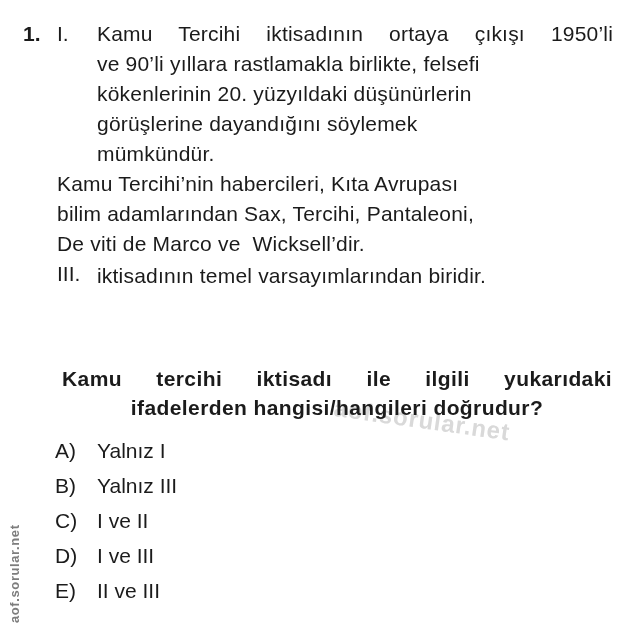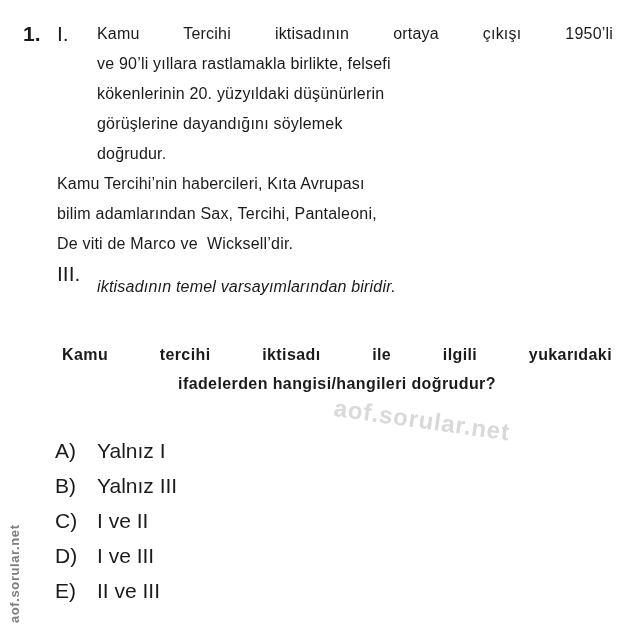--- a/index.html
+++ b/index.html
@@ -20,31 +20,31 @@
     position: absolute; left: 57px; top: 19px; width: 556px;
     z-index: 2;
   }
   .item { display: flex; }
   .numeral {
     flex: 0 0 40px; width: 40px;
     font-size: 21px; line-height: 30px;
   }
   .lines { flex: 1 1 auto; min-width: 0; }
   .line {
-    font-size: 16px; line-height: 30px; letter-spacing: 0.2px;
+    font-size: 21px; line-height: 30px; letter-spacing: 0.2px;
     white-space: pre-wrap;
   }
   .justify-full {
     text-align: justify;
     text-align-last: justify;
     white-space: normal;
   }
-  .gap-top { margin-top: 13px; font-style: italic; }
+  .gap-top { margin-top: 2px; }
   .stem {
-    position: absolute; left: 62px; top: 340px; width: 550px;
+    position: absolute; left: 62px; top: 364px; width: 550px;
     font-weight: bold; z-index: 2;
   }
   .stem .line { line-height: 29px; letter-spacing: 0.4px; text-align: center; }
   .options {
     position: absolute; left: 55px; top: 437px; width: 420px;
     z-index: 2;
   }
   .option {
     display: flex; height: 35px;
     font-size: 21px; line-height: 28px;
@@ -73,21 +73,21 @@
 
 <div class="items">
 
   <div class="item">
     <div class="numeral">I.</div>
     <div class="lines">
       <div class="line justify-full">Kamu Tercihi iktisadının ortaya çıkışı 1950’li</div>
       <div class="line">ve 90’li yıllara rastlamakla birlikte, felsefi</div>
       <div class="line">kökenlerinin 20. yüzyıldaki düşünürlerin</div>
       <div class="line">görüşlerine dayandığını söylemek</div>
-      <div class="line">doğrudur.</div>
+      <div class="line">mümkündür.</div>
     </div>
   </div>
 
   <div class="item">
     <div class="lines">
       <div class="line">Kamu Tercihi’nin habercileri, Kıta Avrupası</div>
       <div class="line">bilim adamlarından Sax, Tercihi, Pantaleoni,</div>
       <div class="line">De viti de Marco ve  Wicksell’dir.</div>
     </div>
   </div>

